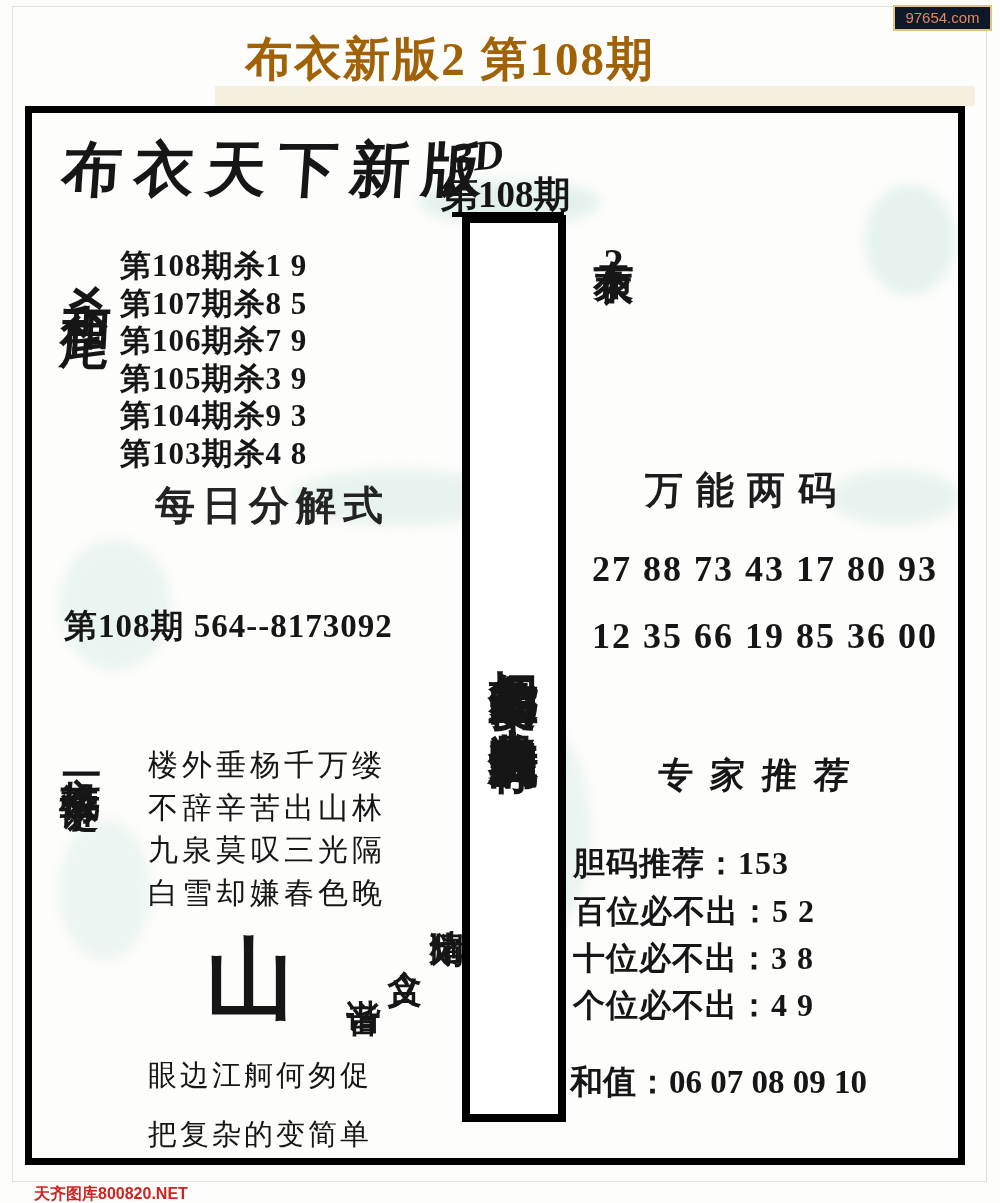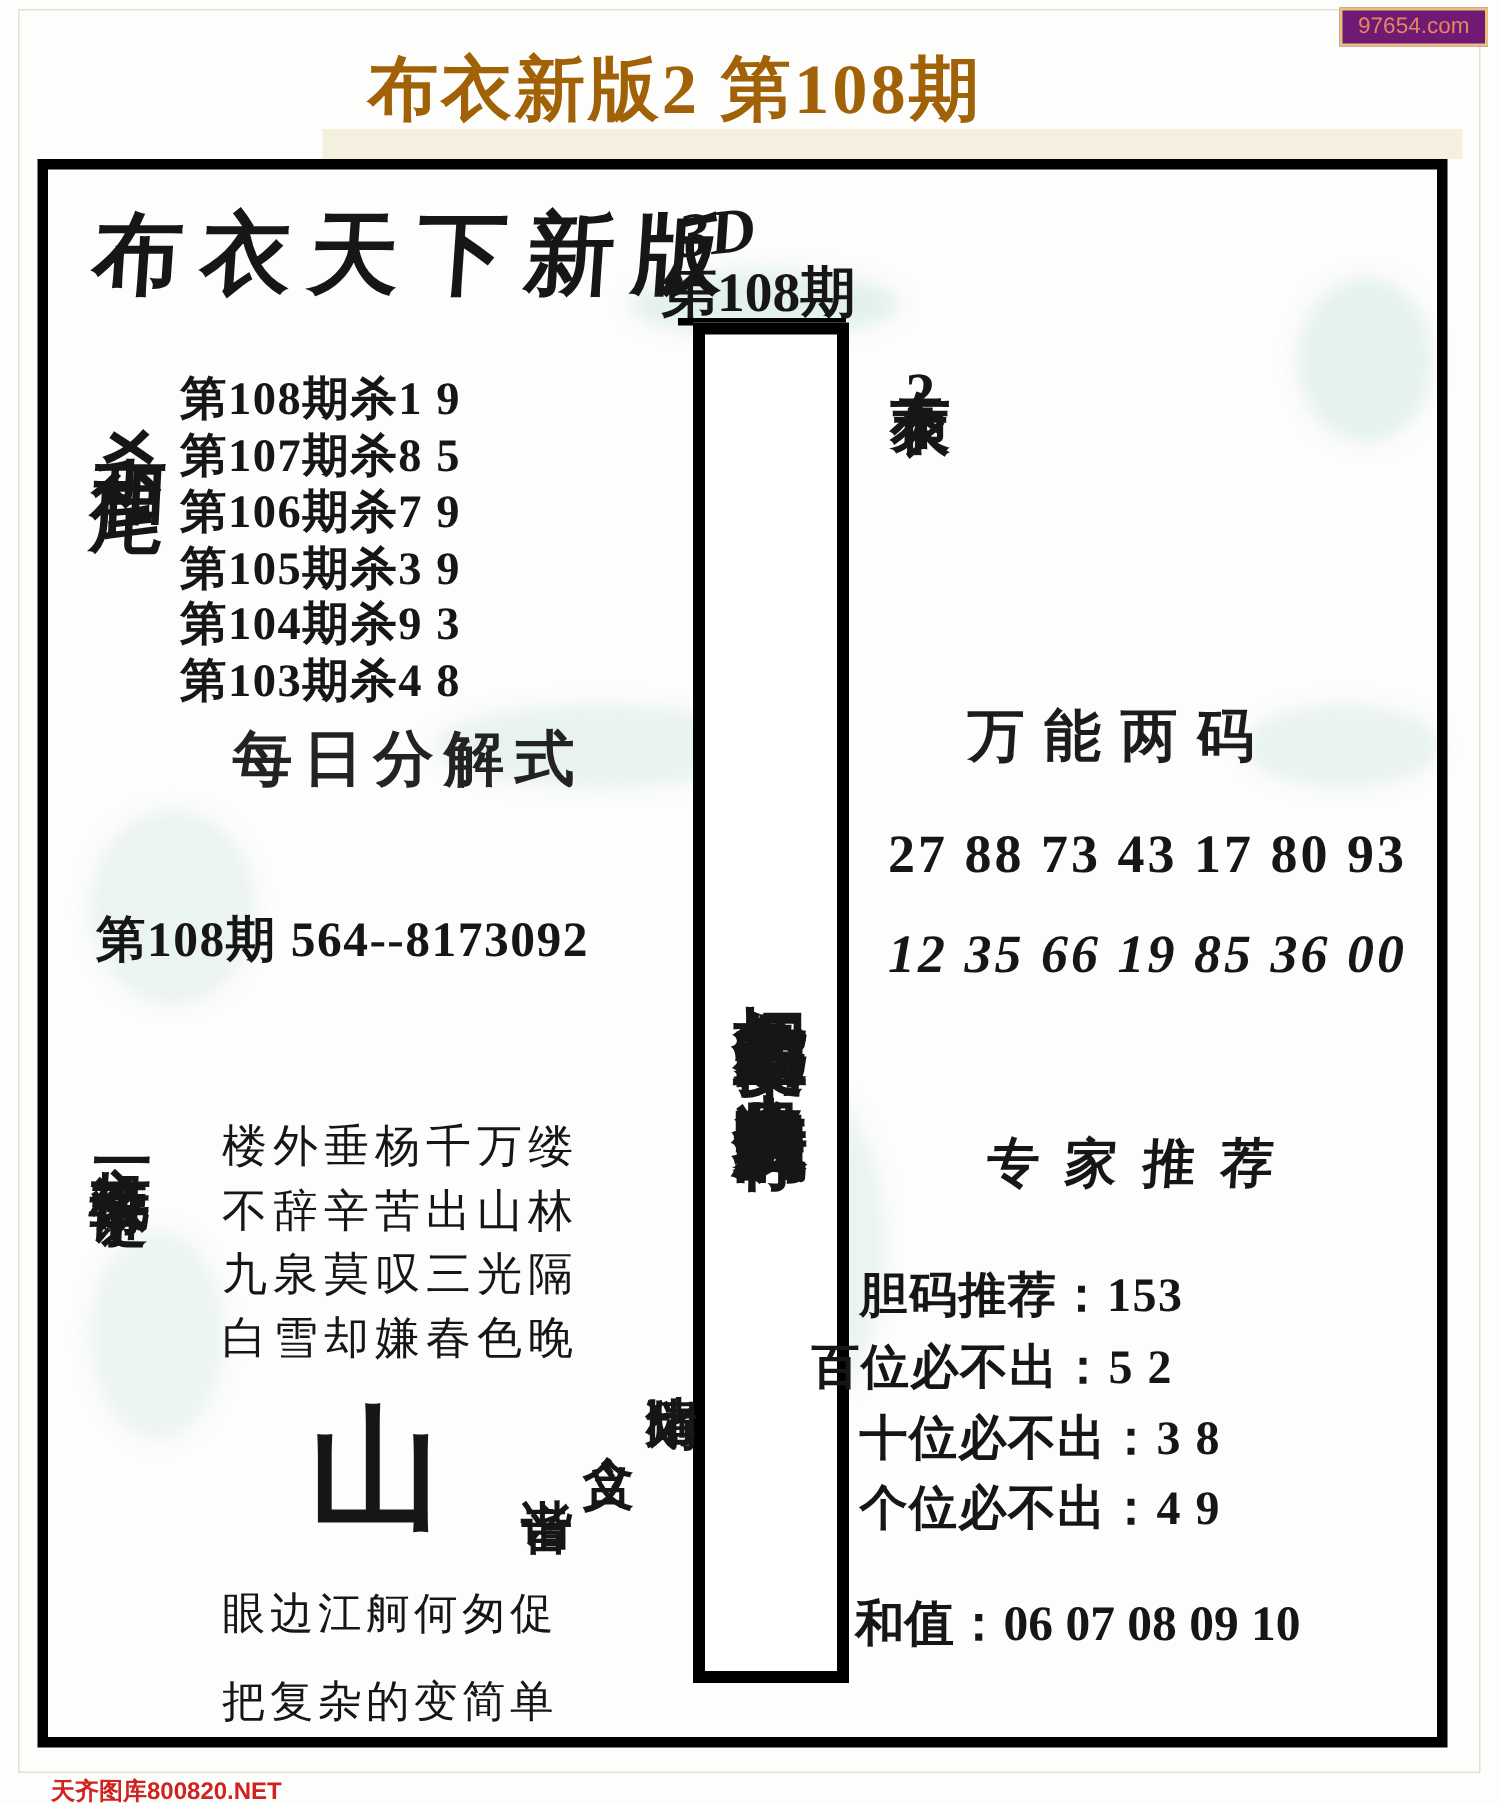--- a/index.html
+++ b/index.html
@@ -35,26 +35,26 @@
   
   .banner{left:462px;top:215px;width:104px;height:907px;border:8px solid #000;box-sizing:border-box;background:#fff;}
   .banner-text{left:468px;top:224px;width:92px;height:890px;font-size:50px;line-height:92px;
                letter-spacing:2px;text-align:center;}
   .banner-text .gap{-webkit-margin-before:44px;margin-block-start:0;margin-inline-start:44px;}
   
   .side-brand{left:582px;top:228px;font-size:40px;letter-spacing:3px;line-height:62px;}
   
   .codes-title{left:645px;top:465px;font-size:38px;font-weight:700;letter-spacing:13px;color:#1c1c1c;}
   .codes-row1{left:592px;top:548px;font-size:36px;font-weight:700;letter-spacing:2px;}
-  .codes-row2{left:592px;top:615px;font-size:36px;font-weight:700;letter-spacing:2px;font-style:italic;}
+  .codes-row2{left:592px;top:615px;font-size:36px;font-weight:700;letter-spacing:2px;}
   
   .expert-title{left:658px;top:752px;font-size:35px;letter-spacing:17px;transform:skewX(-4deg);}
   .expert-line{font-size:32px;font-weight:700;letter-spacing:1px;}
   .dan{left:573px;top:842px;}
-  .bai{left:541px;top:890px;font-family:Liberation Serif, serif;}
+  .bai{left:574px;top:890px;font-family:Liberation Serif, serif;}
   .shi{left:573px;top:937px;}
   .ge{left:573px;top:984px;}
   .hezhi{left:570px;top:1060px;font-size:33px;font-weight:700;}
   
   .riddle-label{left:55px;top:745px;font-size:40px;letter-spacing:3px;transform:skewX(-3deg);}
   .poem{left:148px;top:744px;font-size:30px;line-height:42.5px;letter-spacing:4px;}
   .answer{left:206px;top:920px;font-size:88px;font-weight:700;font-family:"DejaVu Sans",sans-serif;}
   .hint{font-size:34px;letter-spacing:1px;}
   .hint0{left:423px;top:903px;}
   .hint1{left:381px;top:943px;}
@@ -70,21 +70,21 @@
 <div class="abs page-frame"></div>
 <div class="abs top-beige"></div>
 <div class="abs smudge" style="left:420px;top:180px;width:180px;height:45px;background:rgba(170,215,205,.30);"></div>
 <div class="abs smudge" style="left:865px;top:185px;width:90px;height:110px;background:rgba(170,215,205,.28);"></div>
 <div class="abs smudge" style="left:290px;top:470px;width:220px;height:55px;background:rgba(170,215,205,.25);"></div>
 <div class="abs smudge" style="left:830px;top:470px;width:130px;height:55px;background:rgba(170,215,205,.25);"></div>
 <div class="abs smudge" style="left:60px;top:540px;width:110px;height:130px;background:rgba(170,215,205,.22);"></div>
 <div class="abs smudge" style="left:480px;top:720px;width:110px;height:220px;background:rgba(170,215,205,.22);"></div>
 <div class="abs smudge" style="left:60px;top:820px;width:90px;height:140px;background:rgba(170,215,205,.20);"></div>
 
-<div class="abs badge" style="background: #701a75; border-color: rgb(228, 194, 126); color: rgb(227, 135, 94);">97654.com</div>
+<div class="abs badge" style="background: #0f172a; border-color: rgb(228, 194, 126); color: rgb(227, 135, 94);">97654.com</div>
 
 <div class="abs page-title">布衣新版2 第108期</div>
 
 <div class="abs main-box"></div>
 
 <div class="abs cal brand-script">布衣天下新版</div>
 <div class="abs game-label">3D</div>
 <div class="abs issue-label">第108期</div>
 <div class="abs issue-underline"></div>
 

